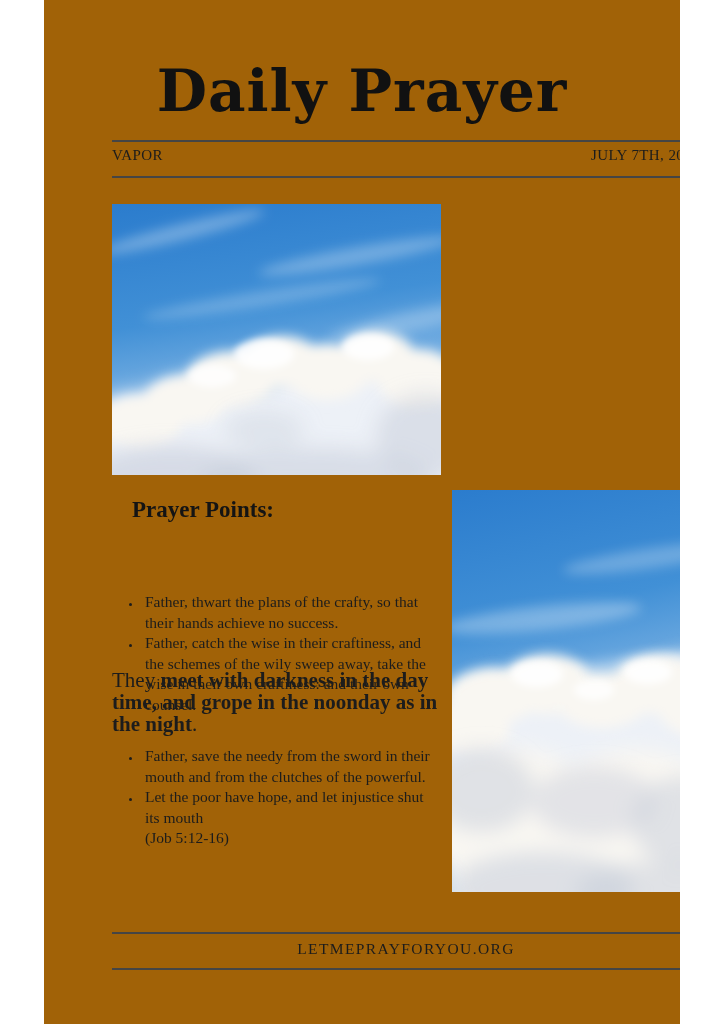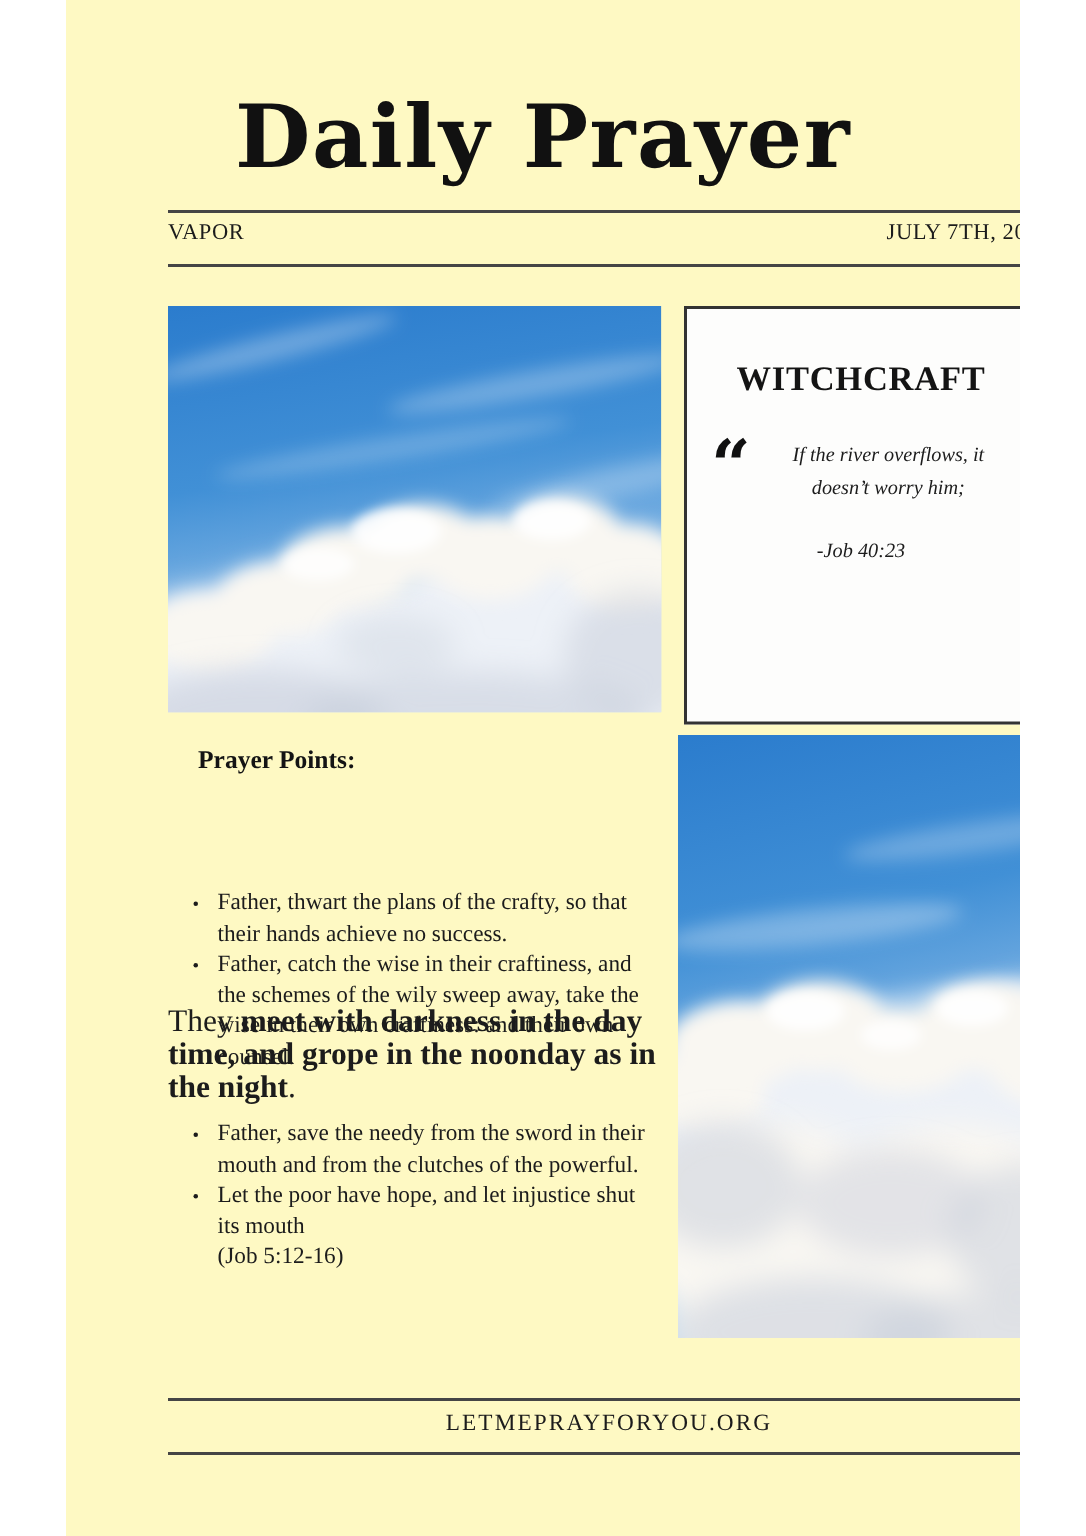--- a/index.html
+++ b/index.html
@@ -2,21 +2,21 @@
 <html><head>
 <meta charset="utf-8">
 <style>
   * { box-sizing: border-box; }
   html, body { margin: 0; padding: 0; background: #ffffff; }
   .page {
     position: relative;
     width: 636px;
     height: 1024px;
     margin: 0 auto;
-    background: #fef9c3;
+    background: #a16207;
     font-family: "Liberation Serif", serif;
     color: #1c1c1c;
     overflow: hidden;
   }
   .page-title {
     position: absolute;
     top: 60px; left: 0; width: 100%;
     text-align: center;
     font-family: "DejaVu Serif", serif;
     font-weight: bold;
@@ -90,21 +90,21 @@
   }
   .quote-citation {
     margin-top: 24px;
     text-align: center;
     font-style: italic;
     font-size: 13.5px;
   }
   .prayer-heading {
     position: absolute;
     left: 88px; top: 497px;
-    font-size: 17px; font-weight: bold;
+    font-size: 23px; font-weight: bold;
     color: #141414;
   }
   .bullet-list {
     position: absolute;
     left: 72px; width: 324px;
     font-size: 15.5px; line-height: 20.5px;
     margin: 0;
     padding-left: 26px;
   }
   .bullet-list li { padding-left: 3px; }
@@ -189,28 +189,20 @@
       </g>
       <g filter="url(#aBl10)" fill="#c7cdda">
         <ellipse cx="60" cy="272" rx="85" ry="30" opacity="0.6"></ellipse>
         <ellipse cx="205" cy="276" rx="115" ry="32" opacity="0.55"></ellipse>
         <ellipse cx="314" cy="232" rx="50" ry="42" opacity="0.5"></ellipse>
         <ellipse cx="152" cy="226" rx="40" ry="20" opacity="0.35"></ellipse>
       </g>
     </svg>
   </div>
 
-  <div class="feature-box">
-    <div class="feature-heading">WITCHCRAFT</div>
-    <div class="quote-row">
-      <span class="quote-mark">“</span>
-      <span class="quote-text">If the river overflows, it doesn’t worry him;</span>
-    </div>
-    <div class="quote-citation">-Job 40:23</div>
-  </div>
 
   <div class="prayer-heading">Prayer Points:</div>
 
   <ul class="bullet-list bullets-top">
     <li>Father, thwart the plans of the crafty, so that their hands achieve no success.</li>
     <li>Father, catch the wise in their craftiness, and the schemes of the wily sweep away, take the wise in their own craftiness: and their own counsel.</li>
   </ul>
 
   <p class="interlude"><span>They </span><span class="bold">meet with darkness in the day time, and grope in the noonday as in the night</span><span>.</span></p>
 

